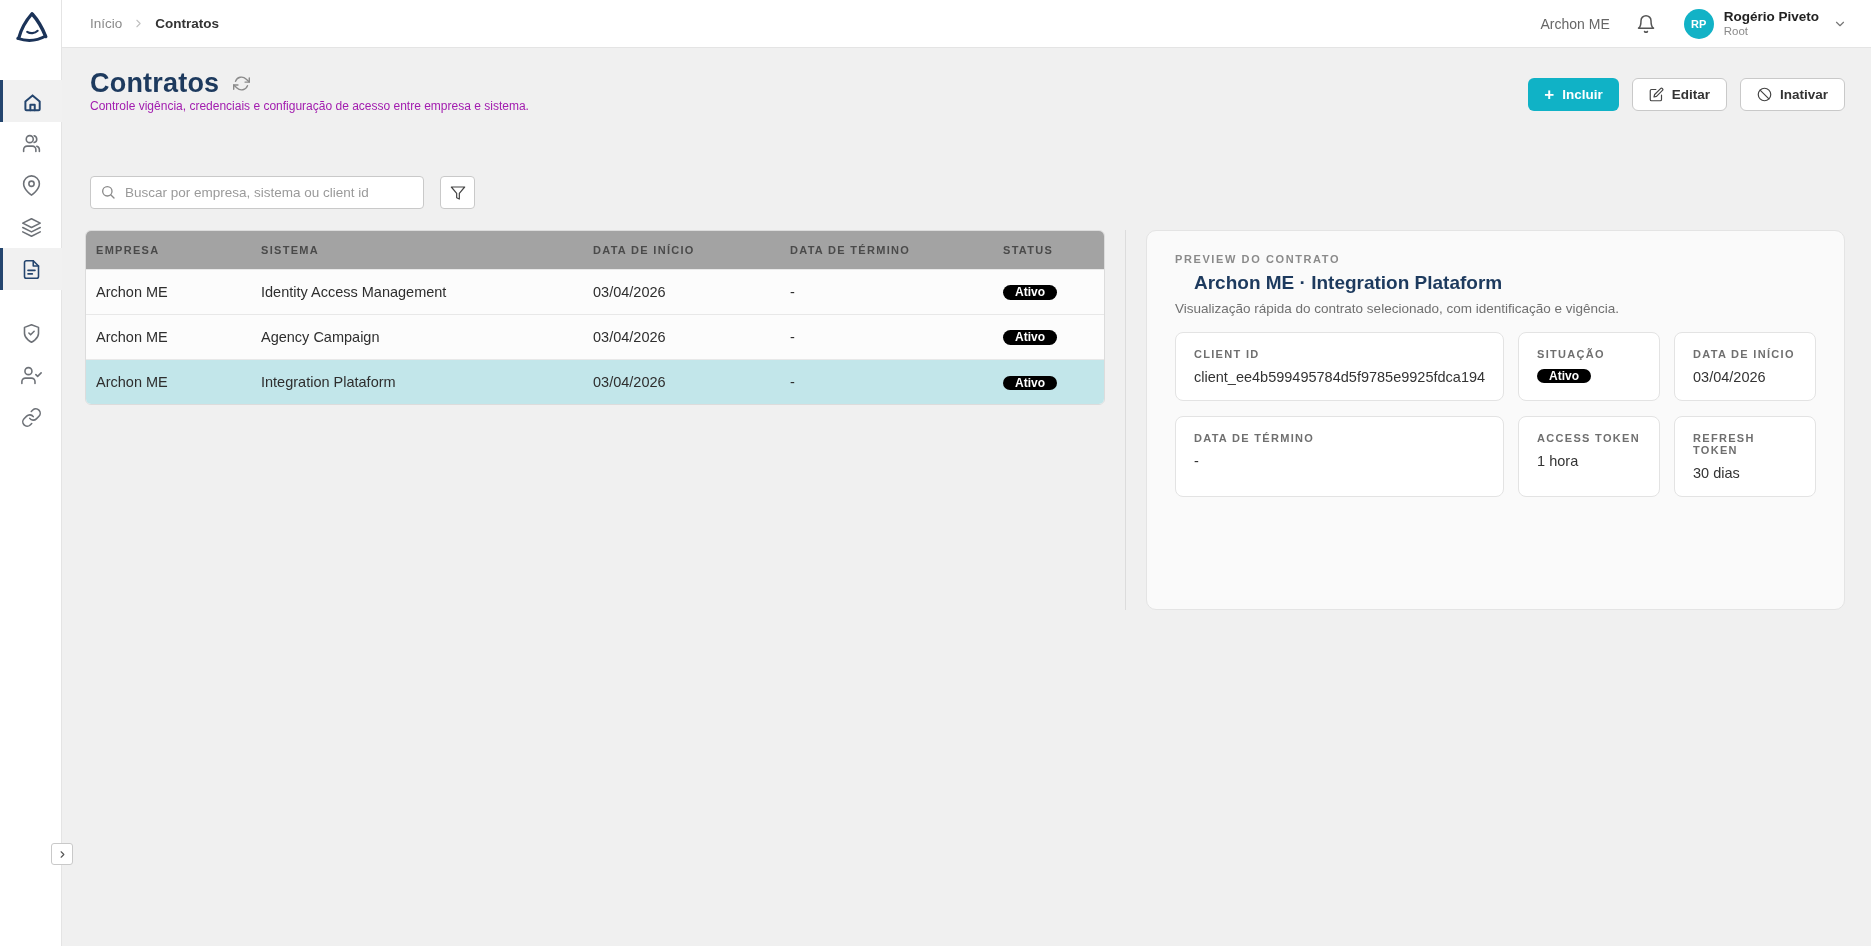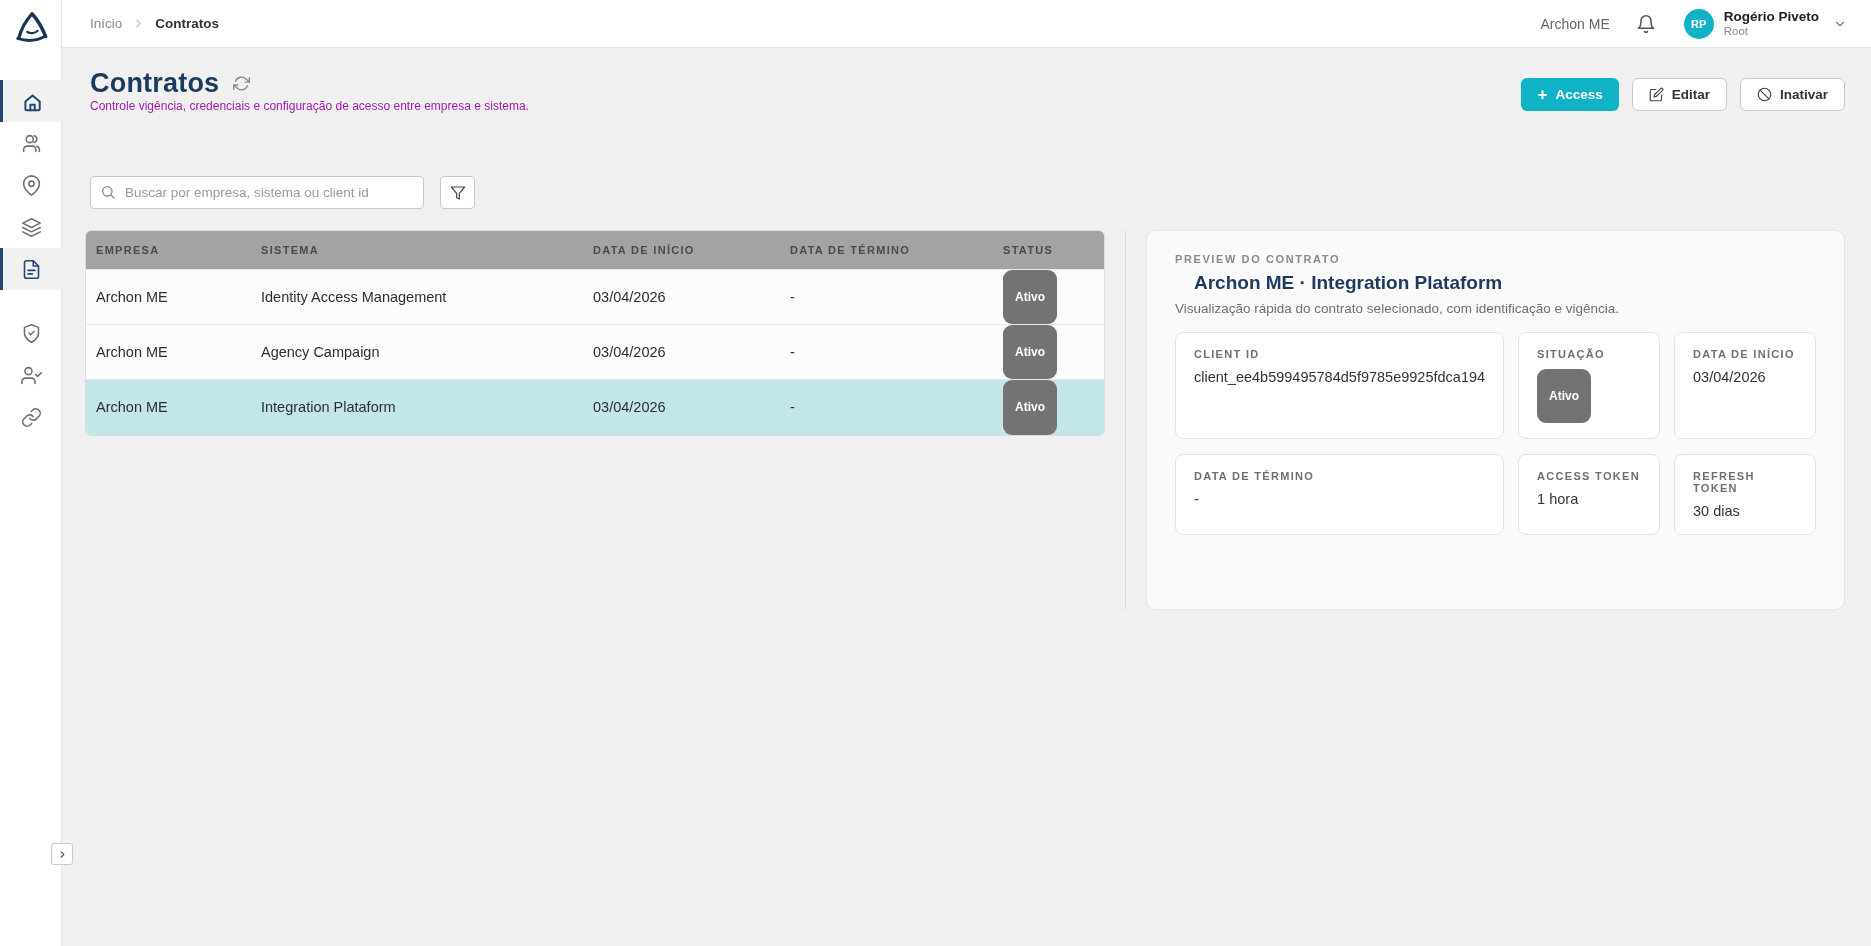--- a/index.html
+++ b/index.html
@@ -91,22 +91,22 @@
   .table-wrap { position:absolute; left:23px; top:182px; width:1020px;
     border:1px solid #dcdcdc; border-radius:6px; overflow:hidden; background:#fcfcfc; }
   table { width:100%; border-collapse:collapse; table-layout:fixed; }
   col.c1{width:165px} col.c2{width:332px} col.c3{width:197px} col.c4{width:213px} col.c5{width:auto}
   thead th { background:#a3a3a3; height:38px; text-align:left; padding:0 10px;
     font-size:11px; font-weight:700; color:#4a4a4a; letter-spacing:1.3px; }
   tbody td { height:45px; padding:0 10px; font-size:14.5px; color:#2e2e2e;
     border-top:1px solid #e8e8e8; }
   tbody tr { cursor:pointer; background:#fcfcfc; }
   tbody tr.selected { background:#c2e6ea; }
-  .badge { display:inline-block; background:#737373; color:#fff; font-size:12px;
-    font-weight:700; padding:20px 12px; border-radius:9px; line-height:1.2; }
+  .badge { display:inline-block; background:#000000; color:#fff; font-size:12px;
+    font-weight:700; padding:0 12px; border-radius:9px; line-height:1.2; }
 
   
   .v-divider { position:absolute; left:1063px; top:182px; width:1px; height:380px;
     background:#dcdcdc; }
   .preview-panel { position:absolute; left:1084px; top:182px; width:699px; height:380px;
     background:#fafafa; border:1px solid #e4e4e4; border-radius:10px; padding:22px 28px; }
   .preview-eyebrow { font-size:11px; font-weight:700; color:#8a8a8a; letter-spacing:1.6px; }
   .preview-title { margin-top:7px; font-size:19px; font-weight:800; color:#1d3a5e;margin-left:19px; }
   .preview-desc { margin-top:7px; font-size:13.5px; color:#707070; }
   .cards-grid { margin-top:16px; display:grid; grid-template-columns:1fr 1fr 1fr;
@@ -237,21 +237,21 @@
             <path d="M1 14l4.64 4.36A9 9 0 0 0 20.49 15"></path>
           </svg>
       </span>
     </div>
     <div class="page-subtitle">Controle vigência, credenciais e configuração de acesso entre empresa e sistema.</div>
   </div>
 
   <div class="actions">
     <button class="btn btn-primary">
       <span class="btn-plus">+</span>
-      <span>Access</span>
+      <span>Incluir</span>
     </button>
     <button class="btn btn-outline">
       <svg viewBox="0 0 24 24">
           <path d="M11 4H4a2 2 0 0 0-2 2v14a2 2 0 0 0 2 2h14a2 2 0 0 0 2-2v-7"></path>
           <path d="M18.5 2.5a2.12 2.12 0 0 1 3 3L12 15l-4 1 1-4z"></path>
         </svg>
       <span>Editar</span>
     </button>
     <button class="btn btn-outline">
       <svg viewBox="0 0 24 24">

